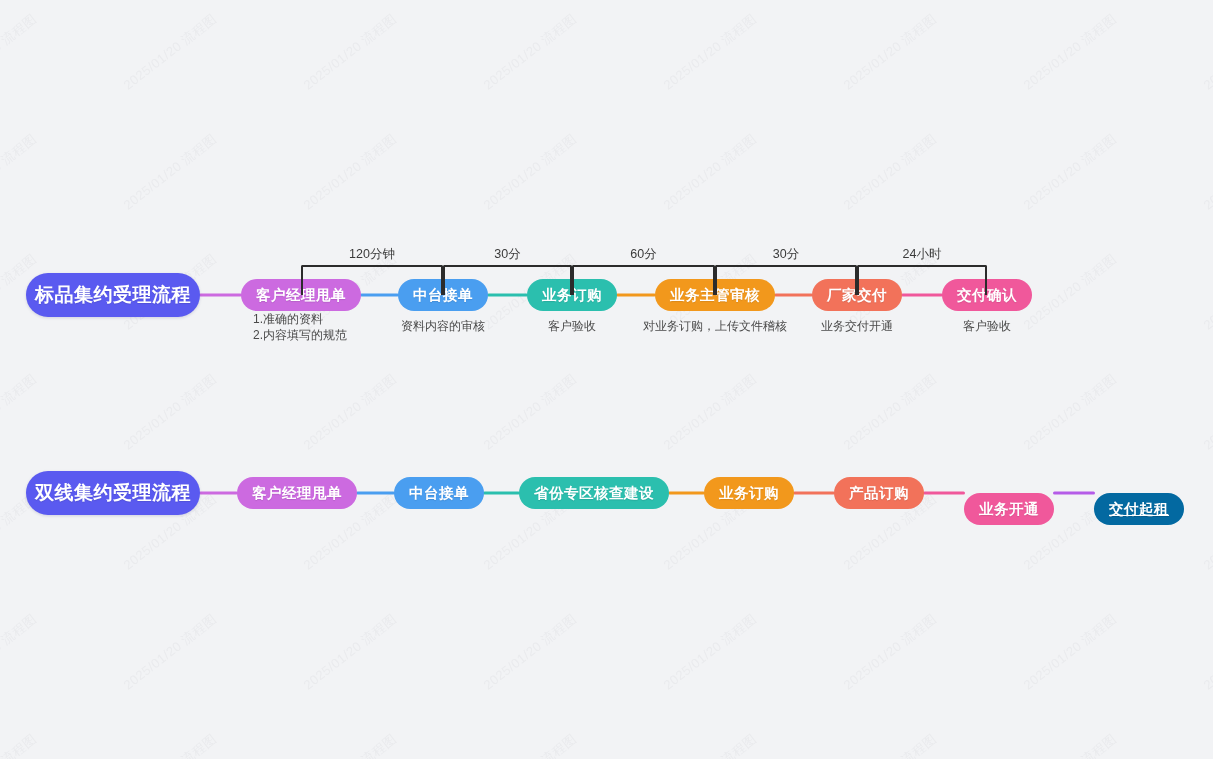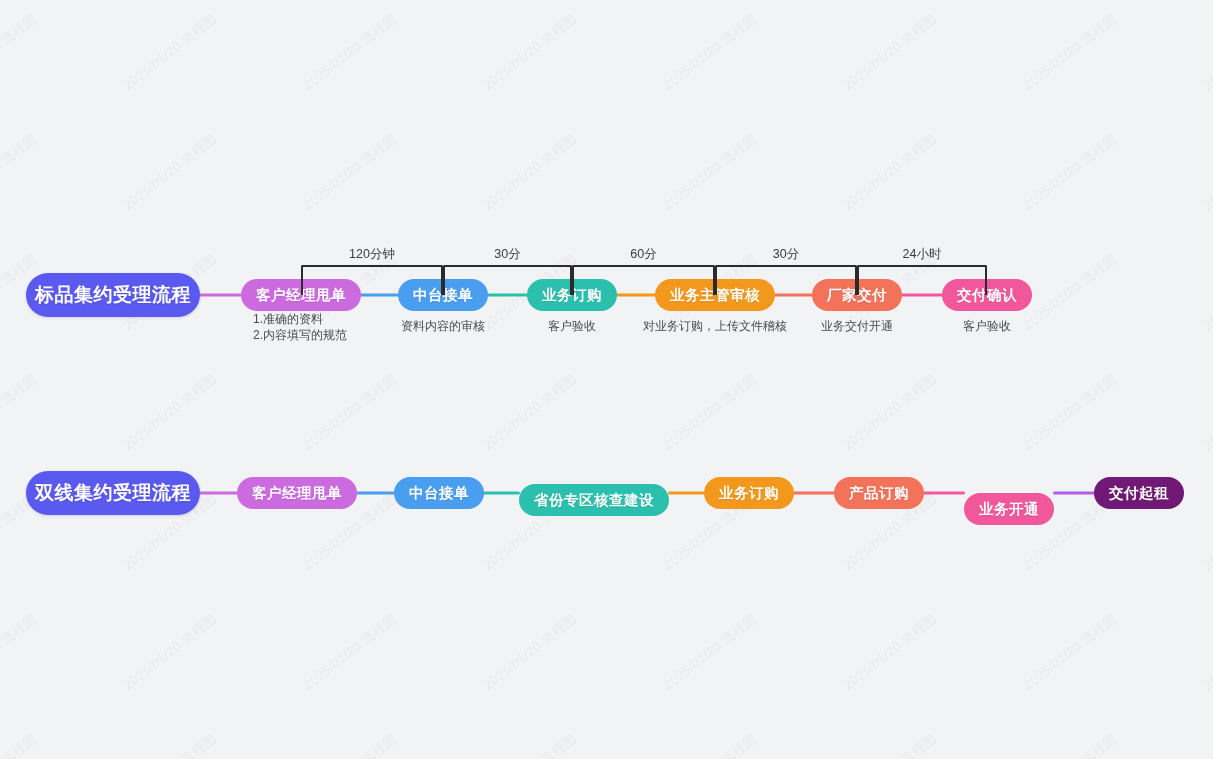--- a/index.html
+++ b/index.html
@@ -212,19 +212,19 @@
       <div class="connector" style="left: 199px; width: 39px; top: 0px; background: rgb(204, 106, 224);"></div>
       <div class="connector" style="left: 356px; width: 39px; top: 0px; background: rgb(74, 158, 240);"></div>
       <div class="connector" style="left: 483px; width: 37px; top: 0px; background: rgb(43, 191, 174);"></div>
       <div class="connector" style="left: 668px; width: 37px; top: 0px; background: rgb(242, 152, 28);"></div>
       <div class="connector" style="left: 793px; width: 42px; top: 0px; background: rgb(242, 114, 90);"></div>
       <div class="connector" style="left: 923px; width: 42px; top: 0px; background: rgb(240, 88, 155);"></div>
       <div class="connector" style="left: 1053px; width: 42px; top: 0px; background: rgb(181, 92, 232);"></div>
       <div class="node root" style="left: 113px; top: 0px; width: 174px; background: rgb(90, 90, 240);">双线集约受理流程</div>
       <div class="node step" style="left: 297px; top: 0px; background: rgb(204, 106, 224);">客户经理甩单</div>
       <div class="node step" style="left: 439px; top: 0px; background: rgb(74, 158, 240);">中台接单</div>
-      <div class="node step" style="left: 594px; top: 0px; background: rgb(43, 191, 174); margin-top: 7px;">省份专区核查建设</div>
+      <div class="node step" style="left: 594px; top: 0px; background: rgb(43, 191, 174);">省份专区核查建设</div>
       <div class="node step" style="left: 749px; top: 0px; background: rgb(242, 152, 28);">业务订购</div>
       <div class="node step" style="left: 879px; top: 0px; background: rgb(242, 114, 90);">产品订购</div>
       <div class="node step" style="left: 1009px; top: 0px; background: rgb(240, 88, 155); margin-top: 16px;">业务开通</div>
-      <div class="node step" style="left: 1139px; top: 0px; background: #701a75;">交付起租</div>
+      <div class="node step" style="left: 1139px; top: 16px; background: #0369a1; text-decoration: underline;">交付起租</div>
     </div>
   </div>
 
 </body></html>

